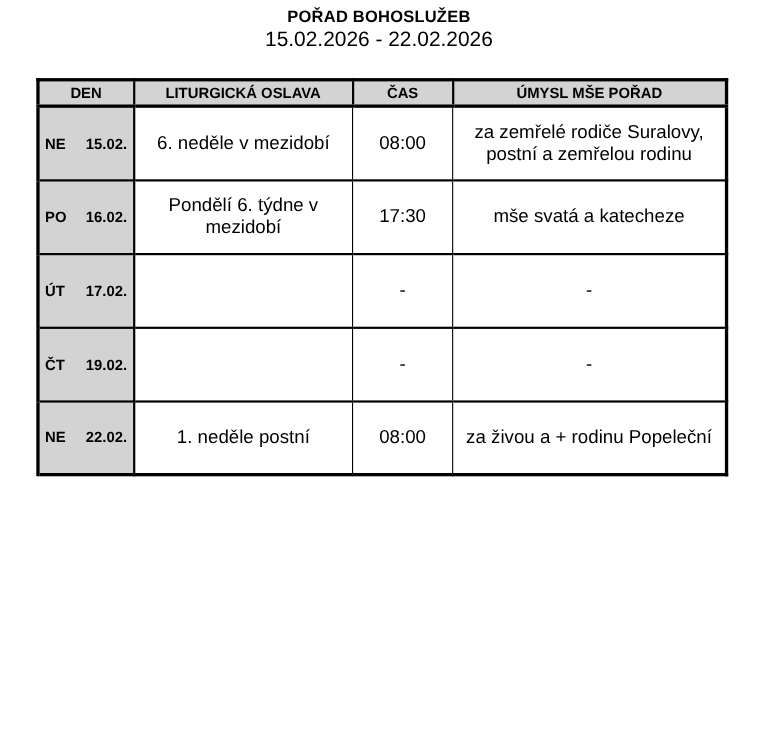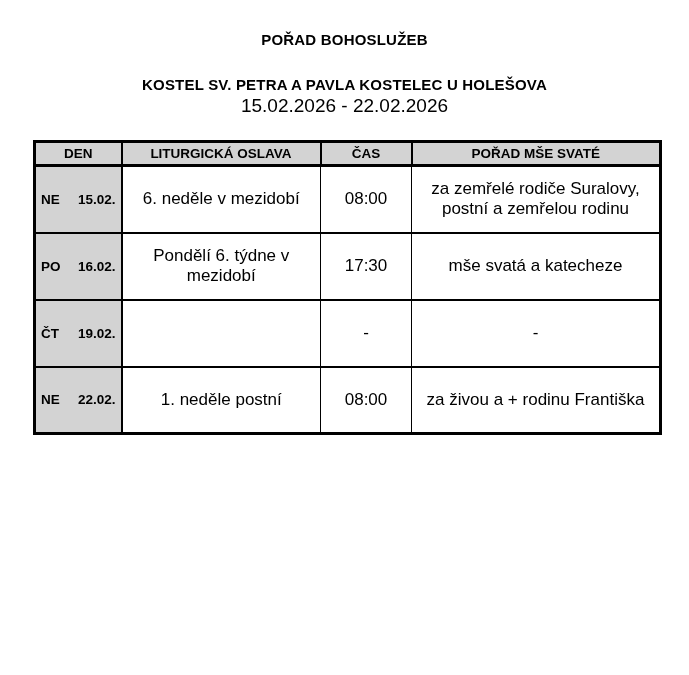--- a/index.html
+++ b/index.html
@@ -18,21 +18,20 @@
   .page-header{
     text-align:center;
     padding-top:5px;
   }
   .page-header .title,
   .page-header .subtitle{
     font-weight:bold;
     font-size:15px;
     line-height:21px;
     letter-spacing:0.2px;
-    margin-top:24px;
   }
   .page-header .daterange{
     font-size:19px;
     line-height:21px;
   }
   table.schedule{
     border-collapse:collapse;
     table-layout:fixed;
     width:626px;
     margin:24px 30px 0 33px;
@@ -78,37 +77,36 @@
   }
   td.celebration-cell{padding:0 12px;}
   td.intention-cell{padding:0 4px;}
   td.time-cell{padding:0 2px;}
 </style>
 </head>
 <body>
 
 <div class="page-header">
   <div class="title">POŘAD BOHOSLUŽEB</div>
-  <div class="subtitle">KOSTEL SV. PETRA A PAVLA KOSTELEC U HOLEŠOVA</div>
   <div class="daterange">15.02.2026 - 22.02.2026</div>
 </div>
 
 <table class="schedule">
   <colgroup>
     <col class="c-day">
       <col class="c-celebration">
       <col class="c-time">
       <col class="c-intention">
   </colgroup>
   <thead>
     <tr>
       <th>DEN</th>
       <th>LITURGICKÁ OSLAVA</th>
       <th>ČAS</th>
-      <th>POŘAD MŠE SVATÉ</th>
+      <th>ÚMYSL MŠE POŘAD</th>
     </tr>
   </thead>
   <tbody id="schedule-rows">
   <tr>
     <td class="day-cell">
       <div class="day-inner">
         <span>NE</span>
         <span>15.02.</span>
       </div>
     </td>
@@ -122,20 +120,31 @@
       <div class="day-inner">
         <span>PO</span>
         <span>16.02.</span>
       </div>
     </td>
     <td class="celebration-cell">Pondělí 6. týdne v mezidobí</td>
     <td class="time-cell">17:30</td>
     <td class="intention-cell">mše svatá a katecheze</td>
   </tr>
 
+  <tr>
+    <td class="day-cell">
+      <div class="day-inner">
+        <span>ÚT</span>
+        <span>17.02.</span>
+      </div>
+    </td>
+    <td class="celebration-cell"></td>
+    <td class="time-cell">-</td>
+    <td class="intention-cell">-</td>
+  </tr>
 
 
   <tr>
     <td class="day-cell">
       <div class="day-inner">
         <span>ČT</span>
         <span>19.02.</span>
       </div>
     </td>
     <td class="celebration-cell"></td>
@@ -147,16 +156,16 @@
 
   <tr>
     <td class="day-cell">
       <div class="day-inner">
         <span>NE</span>
         <span>22.02.</span>
       </div>
     </td>
     <td class="celebration-cell">1. neděle postní</td>
     <td class="time-cell">08:00</td>
-    <td class="intention-cell">za živou a + rodinu Františka</td>
+    <td class="intention-cell">za živou a + rodinu Popeleční</td>
   </tr>
 </tbody>
 </table>
 
 </body></html>

